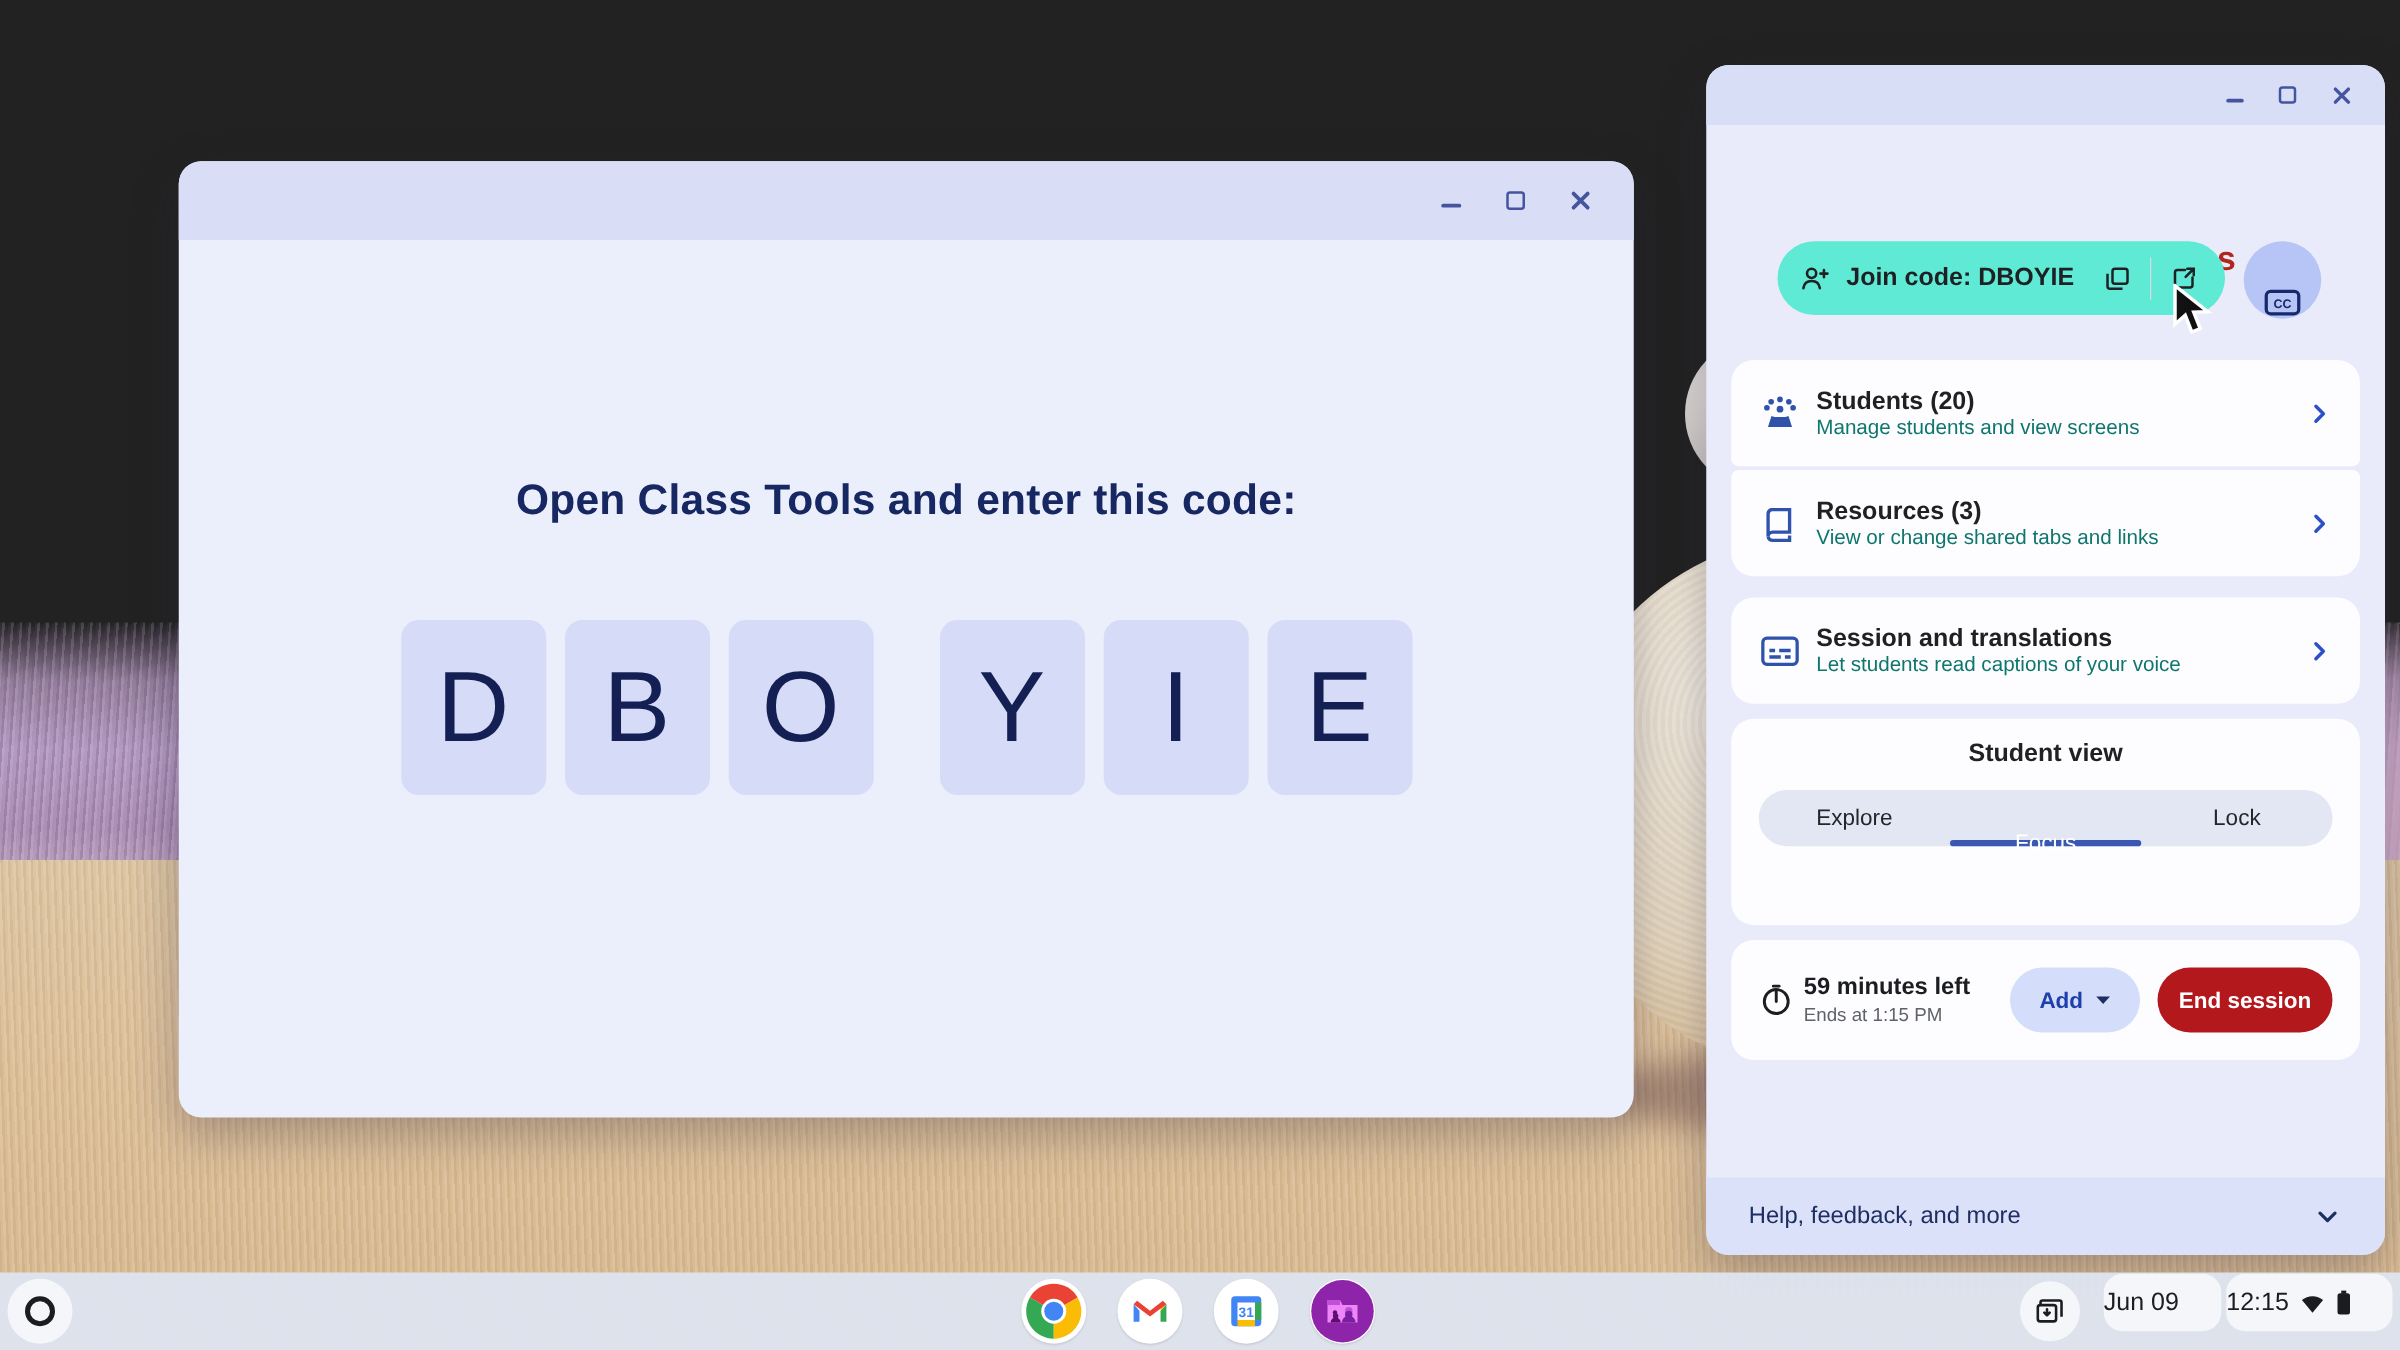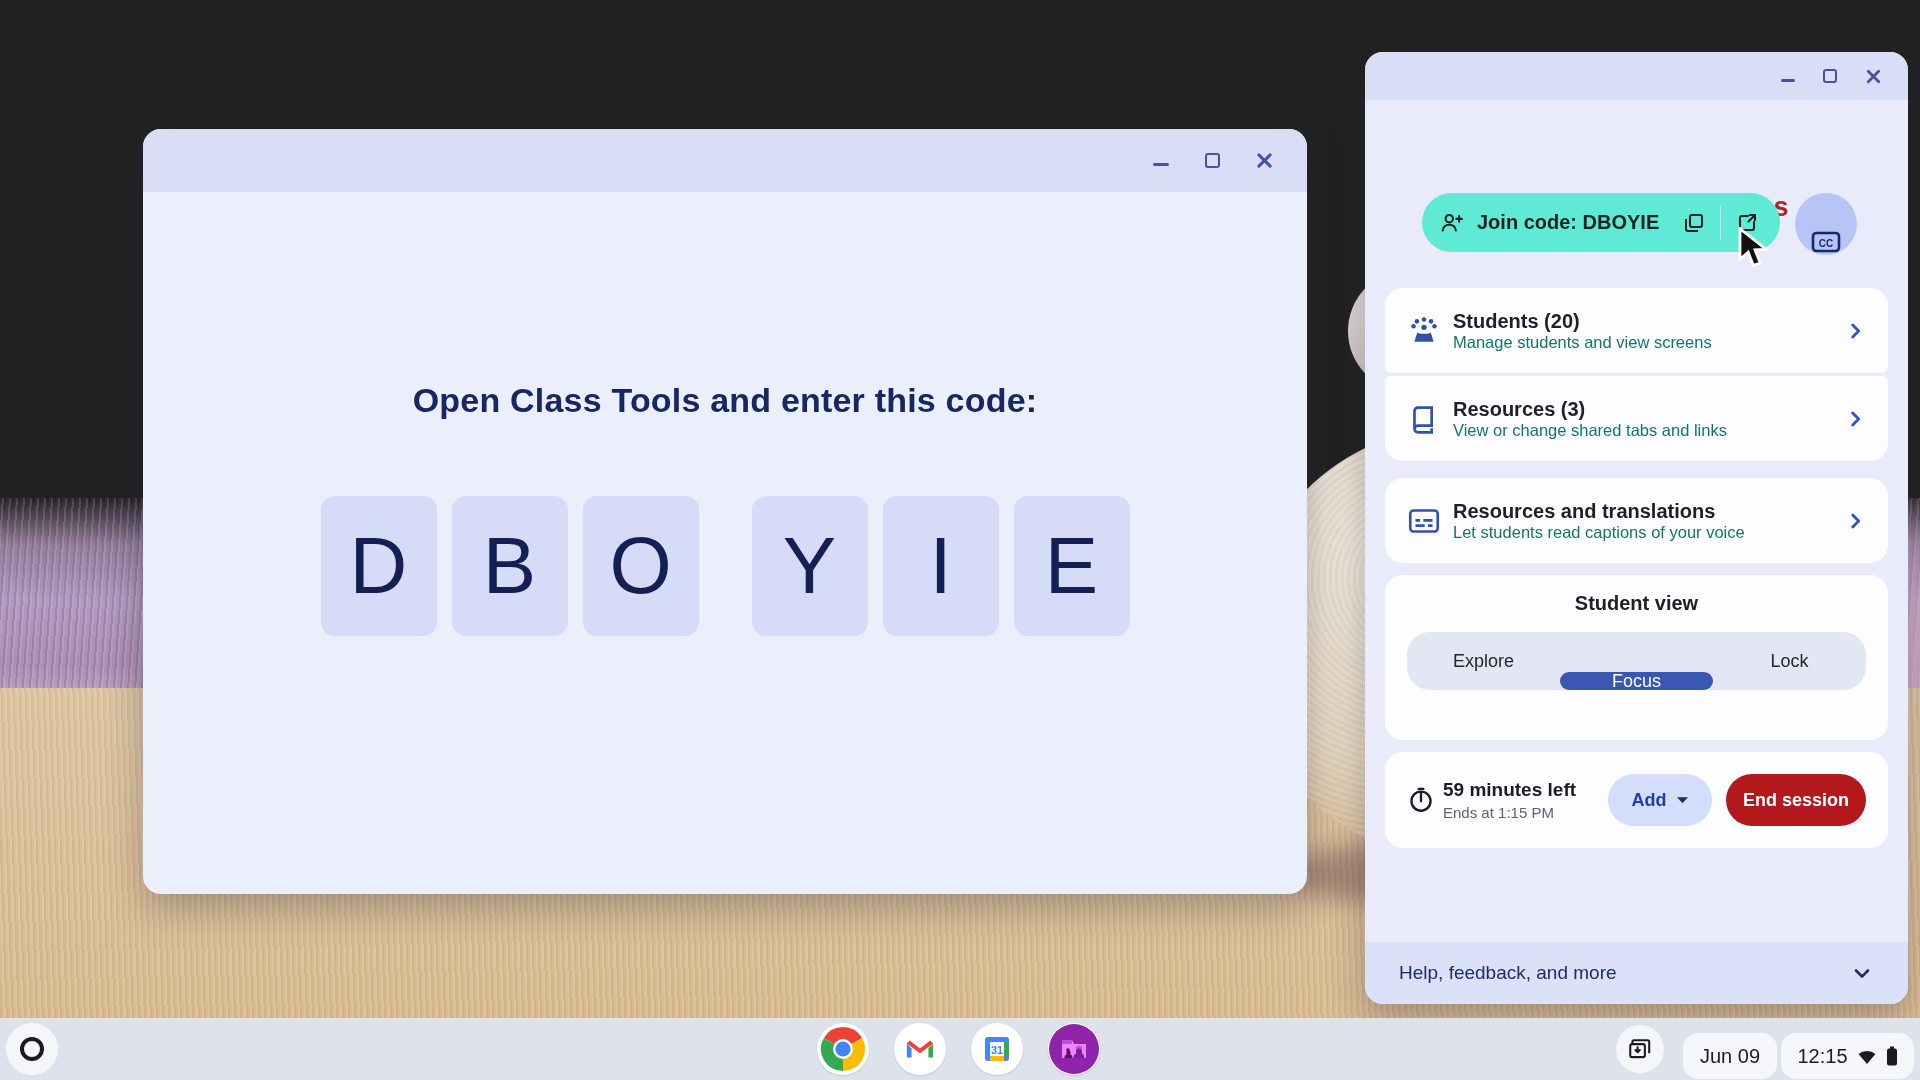--- a/index.html
+++ b/index.html
@@ -79,21 +79,21 @@
   .card.captions{height:85px;margin-bottom:12px;}
   .iconbox{width:46px;flex:none;display:flex;align-items:center;}
   .cardtext{display:flex;flex-direction:column;gap:0;}
   .card-title{font-size:20px;font-weight:600;color:#1f2023;}
   .card-sub{font-size:16.5px;color:#0f766e;}
   .chev{margin-left:auto;flex:none;display:flex;}
 
   .card.studentview{height:165px;margin-bottom:12px;position:relative;}
   .sv-title{position:absolute;left:0;right:0;top:17px;text-align:center;
     font-size:20px;font-weight:700;color:#202124;}
-  .segmented{position:absolute;left:22px;top:57px;width:459px;height:58px;border-radius:23px;
+  .segmented{position:absolute;left:22px;top:57px;width:459px;height:45px;border-radius:23px;
     background:#e3e6f3;display:flex;}
   .segment{flex:1;display:flex;align-items:center;justify-content:center;border-radius:23px;
     font-size:18px;font-weight:500;color:#24262b;cursor:pointer;}
   .segment.selected{background:#3a57b2;color:#ffffff;font-weight:400;margin-top:40px;}
   .sv-desc{position:absolute;left:0;right:0;bottom:17px;text-align:center;
     font-size:17px;color:#3f4347;}
 
   .card.timer{height:96px;display:flex;align-items:center;padding:0 22px;}
   .timer-text{display:flex;flex-direction:column;gap:3px;margin-left:8px;}
   .timer-main{font-size:19px;font-weight:700;color:#1c1d20;}
@@ -113,22 +113,22 @@
   
   .shelf{position:absolute;left:0;right:0;bottom:0;height:62px;background:rgba(222,227,238,.97);}
   .launcher{position:absolute;left:6px;top:5px;width:52px;height:52px;border-radius:50%;
     background:#f4f6fa;display:flex;align-items:center;justify-content:center;cursor:pointer;}
   .launcher-ring{width:24px;height:24px;border:4px solid #1b1c1f;border-radius:50%;}
   .apps{position:absolute;left:817px;top:5px;display:flex;gap:25px;}
   .app{width:52px;height:52px;border-radius:50%;background:#ffffff;display:flex;
     align-items:center;justify-content:center;cursor:pointer;box-shadow:0 1px 2px rgba(0,0,0,.12);}
   .screencap{position:absolute;left:1616px;top:7px;width:48px;height:48px;border-radius:50%;
     background:#f4f6fa;display:flex;align-items:center;justify-content:center;cursor:pointer;}
-  .status-pill{position:absolute;top:15px;height:46px;background:#f4f6fa;border-radius:15px;
-    display:flex;align-items:center;justify-content:center;cursor:pointer;}
+  .status-pill{position:absolute;top:1px;height:46px;background:#f4f6fa;border-radius:15px;
+    display:flex;align-items:center;justify-content:flex-start;cursor:pointer;}
   .pill-date{left:1683px;width:94px;font-size:20px;font-weight:500;color:#1c1d21;}
   .pill-time{left:1781px;width:133px;gap:8px;font-size:20px;font-weight:500;color:#1c1d21;}
 
   .cursor{position:absolute;left:1737px;top:227px;pointer-events:none;}
 </style>
 </head>
 <body>
 
 <div class="stage">
 
@@ -267,21 +267,21 @@
       </div>
 
       <div class="card row captions">
         <span class="iconbox">
           <svg width="34" height="30" viewBox="0 0 26 22" fill="none" stroke="#2f52ab" stroke-width="2">
             <rect x="2.5" y="3" width="21" height="16" rx="2.5"></rect>
             <path d="M6.5 10.5h3.5M12.5 10.5h7M6.5 14.5h7M16 14.5h3.5" stroke-width="2.2"></path>
           </svg>
         </span>
         <span class="cardtext">
-          <span class="card-title">Resources and translations</span>
+          <span class="card-title">Session and translations</span>
           <span class="card-sub">Let students read captions of your voice</span>
         </span>
         <span class="chev">
           <svg width="22" height="22" viewBox="0 0 24 24" fill="none" stroke="#2b50c8" stroke-width="3" stroke-linecap="round" stroke-linejoin="round">
               <path d="M9.5 5.5L16 12l-6.5 6.5"></path>
             </svg>
         </span>
       </div>
 
       <div class="card studentview">

